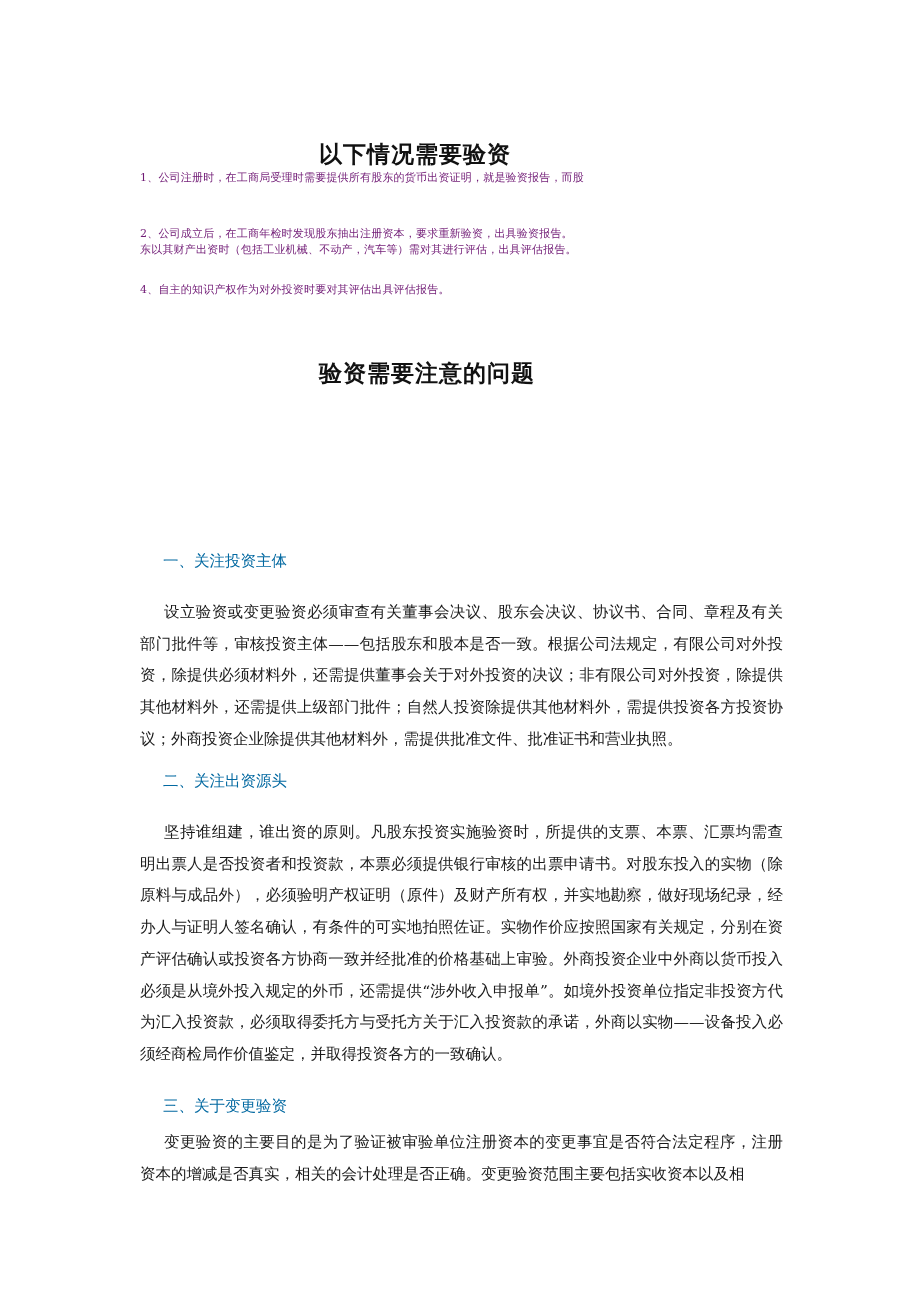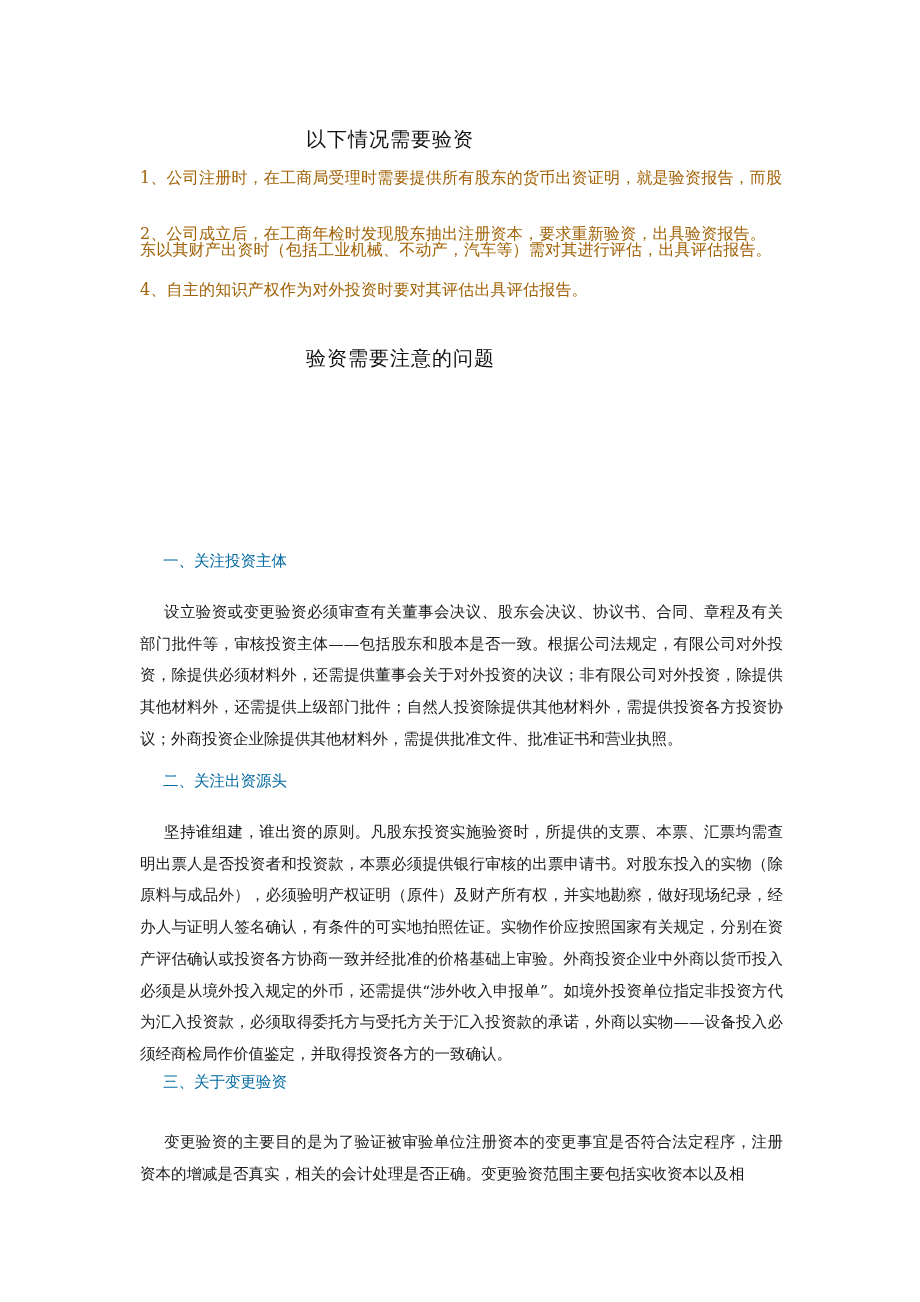--- a/index.html
+++ b/index.html
@@ -18,33 +18,33 @@
   .page {
     position: absolute;
     left: 0;
     top: 0;
     width: 920px;
     height: 1302px;
   }
   .heading {
     position: absolute;
     font-family: "DejaVu Sans", "Liberation Sans", sans-serif;
-    font-weight: normal;
-    font-size: 20px;
+    font-weight: bold;
+    font-size: 23px;
     letter-spacing: 1px;
     color: #111;
     white-space: nowrap;
-    margin: 4px;
+    margin: 17px;
   }
   .line {
     position: absolute;
-    font-size: 16px;
+    font-size: 11px;
     line-height: 20px;
     white-space: nowrap;
-    color: #a16207;
+    color: #701a75;
     letter-spacing: 0.2px;
   }
   .para {
     position: absolute;
     left: 140px;
     width: 643px;
     font-size: 15.5px;
     line-height: 31.7px;
     text-align: justify;
     color: #1a1a1a;
@@ -76,16 +76,16 @@
 
   <h1 class="heading" style="left:302px; top:341px;">验资需要注意的问题</h1>
 
 
   <div class="subheading" style="top:551px;">一、关注投资主体</div>
   <p class="para indent" style="top:597px;">设立验资或变更验资必须审查有关董事会决议、股东会决议、协议书、合同、章程及有关部门批件等，审核投资主体——包括股东和股本是否一致。根据公司法规定，有限公司对外投资，除提供必须材料外，还需提供董事会关于对外投资的决议；非有限公司对外投资，除提供其他材料外，还需提供上级部门批件；自然人投资除提供其他材料外，需提供投资各方投资协议；外商投资企业除提供其他材料外，需提供批准文件、批准证书和营业执照。</p>
 
   <div class="subheading" style="top:771px;">二、关注出资源头</div>
   <p class="para indent" style="top:817px;">坚持谁组建，谁出资的原则。凡股东投资实施验资时，所提供的支票、本票、汇票均需查明出票人是否投资者和投资款，本票必须提供银行审核的出票申请书。对股东投入的实物（除原料与成品外），必须验明产权证明（原件）及财产所有权，并实地勘察，做好现场纪录，经办人与证明人签名确认，有条件的可实地拍照佐证。实物作价应按照国家有关规定，分别在资产评估确认或投资各方协商一致并经批准的价格基础上审验。外商投资企业中外商以货币投入必须是从境外投入规定的外币，还需提供“涉外收入申报单”。如境外投资单位指定非投资方代为汇入投资款，必须取得委托方与受托方关于汇入投资款的承诺，外商以实物——设备投入必须经商检局作价值鉴定，并取得投资各方的一致确认。</p>
 
-  <div class="subheading" style="top:1072px;text-align:right;">三、关于变更验资</div>
+  <div class="subheading" style="top:1096px;text-align:right;">三、关于变更验资</div>
   <p class="para indent" style="top:1127px;">变更验资的主要目的是为了验证被审验单位注册资本的变更事宜是否符合法定程序，注册资本的增减是否真实，相关的会计处理是否正确。变更验资范围主要包括实收资本以及相</p>
 
 </div>
 
 </body></html>

